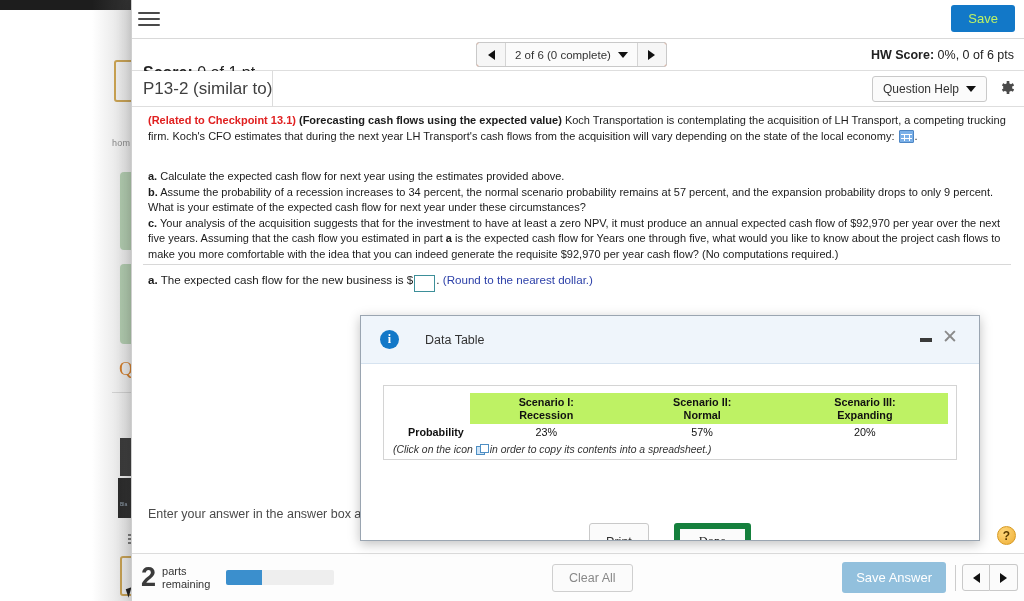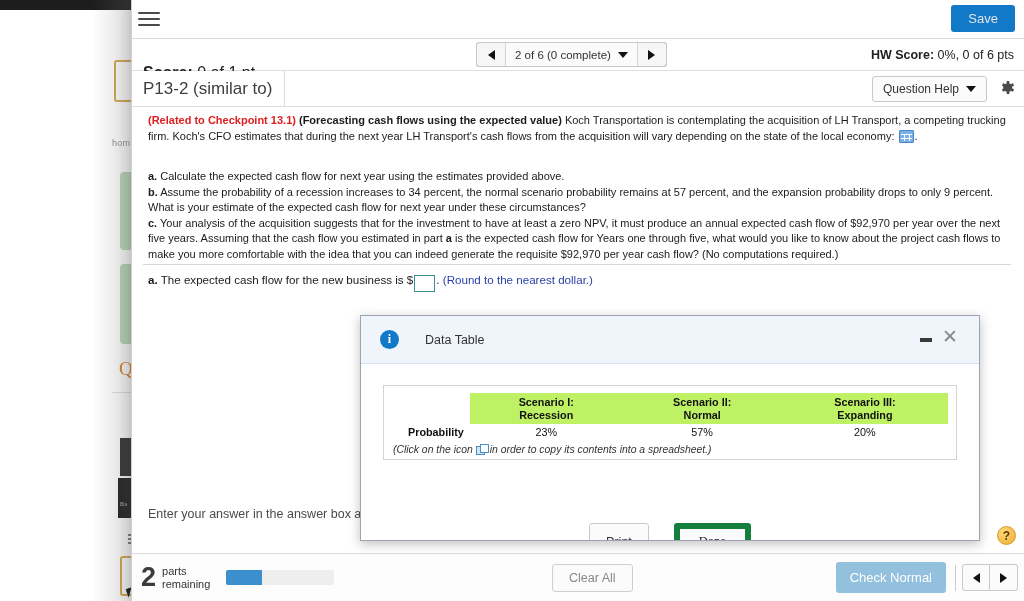--- a/index.html
+++ b/index.html
@@ -68,21 +68,21 @@
     display:flex; align-items:center; background:#fff;
   }
   #hamburger { width:26px; margin-left:4px; margin-right:4px; cursor:pointer; }
   #hamburger i { display:block; height:2px; background:#4a4a4a; margin:4px 2px; border-radius:1px; }
   #hw-title {
     font-size:23px; color:#3f3f3f; font-weight:400; white-space:nowrap;
     letter-spacing:-0.2px; margin-top:-2px;
   }
   #save-btn {
     position:absolute; right:9px; top:5px;
-    background:#1278c8; color:#e5e5e5; border:none; border-radius:3px;
+    background:#1278c8; color:#bef264; border:none; border-radius:3px;
     font-size:13px; font-family:"Liberation Sans", sans-serif;
     padding:6px 17px; cursor:pointer;
   }
 
   
   #score-row {
     position:relative; height:32px; border-bottom:1px solid #dedede;
     display:flex; align-items:center; background:#fff;
   }
   #score-text { font-size:16px; color:#222; margin-left:11px;margin-top:36px; }
@@ -105,21 +105,21 @@
   #hw-score {
     position:absolute; right:10px; font-size:12.5px; color:#222;
   }
   #hw-score b { font-weight:bold; }
 
   
   #pid-row {
     position:relative; height:36px; border-bottom:1px solid #dedede;
     display:flex; align-items:center; background:#fff;
   }
-  #pid-text { font-size:17px; color:#3f3f3f; margin-left:11px; padding-right:12px;
+  #pid-text { font-size:17px; color:#3f3f3f; margin-left:11px; padding-right:0;
               border-right:1px solid #dcdcdc; height:36px; line-height:36px; }
   #qhelp {
     position:absolute; right:37px; top:5px;
     border:1px solid #c9c9c9; border-radius:3px; background:#fbfbfb;
     font-size:12px; color:#333; padding:5px 10px; cursor:pointer;
     display:flex; align-items:center; gap:7px;
   }
   #gear-icon { position:absolute; right:8px; top:7px; cursor:pointer; }
 
   
@@ -382,21 +382,21 @@
   <div id="footer">
     <div id="parts-num">2</div>
     <div id="parts-label">
       <div>parts</div>
       <div>remaining</div>
     </div>
     <div id="progress-track">
       <div id="progress-fill" style="width: 33%;"></div>
     </div>
     <button id="clear-all">Clear All</button>
-    <button id="check-answer">Check Normal</button>
+    <button id="check-answer">Save Answer</button>
     <div id="foot-divider"></div>
     <div id="foot-nav">
       <div class="foot-arrow" id="foot-prev">
         <span class="tri-left"></span>
       </div>
       <div class="foot-arrow" id="foot-next">
         <span class="tri-right"></span>
       </div>
     </div>
     <div id="help-circle">?</div>

